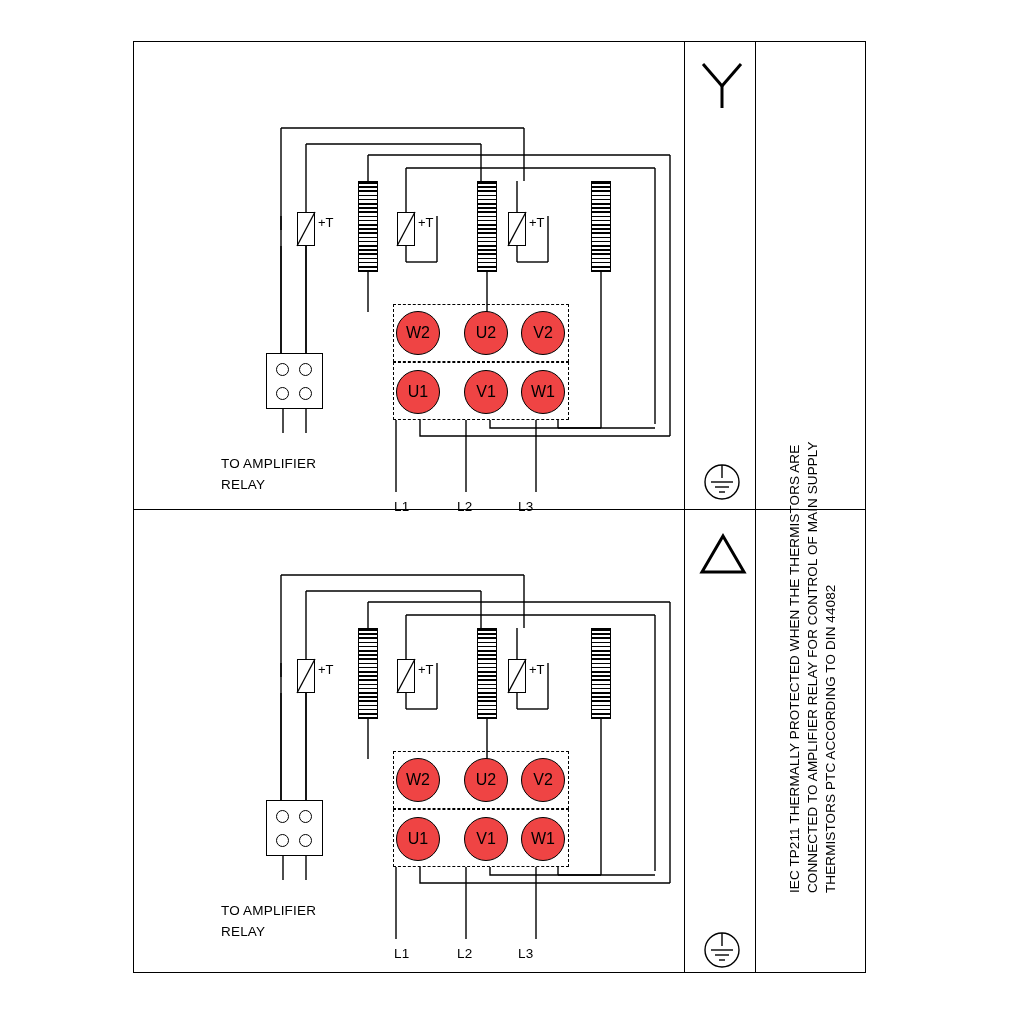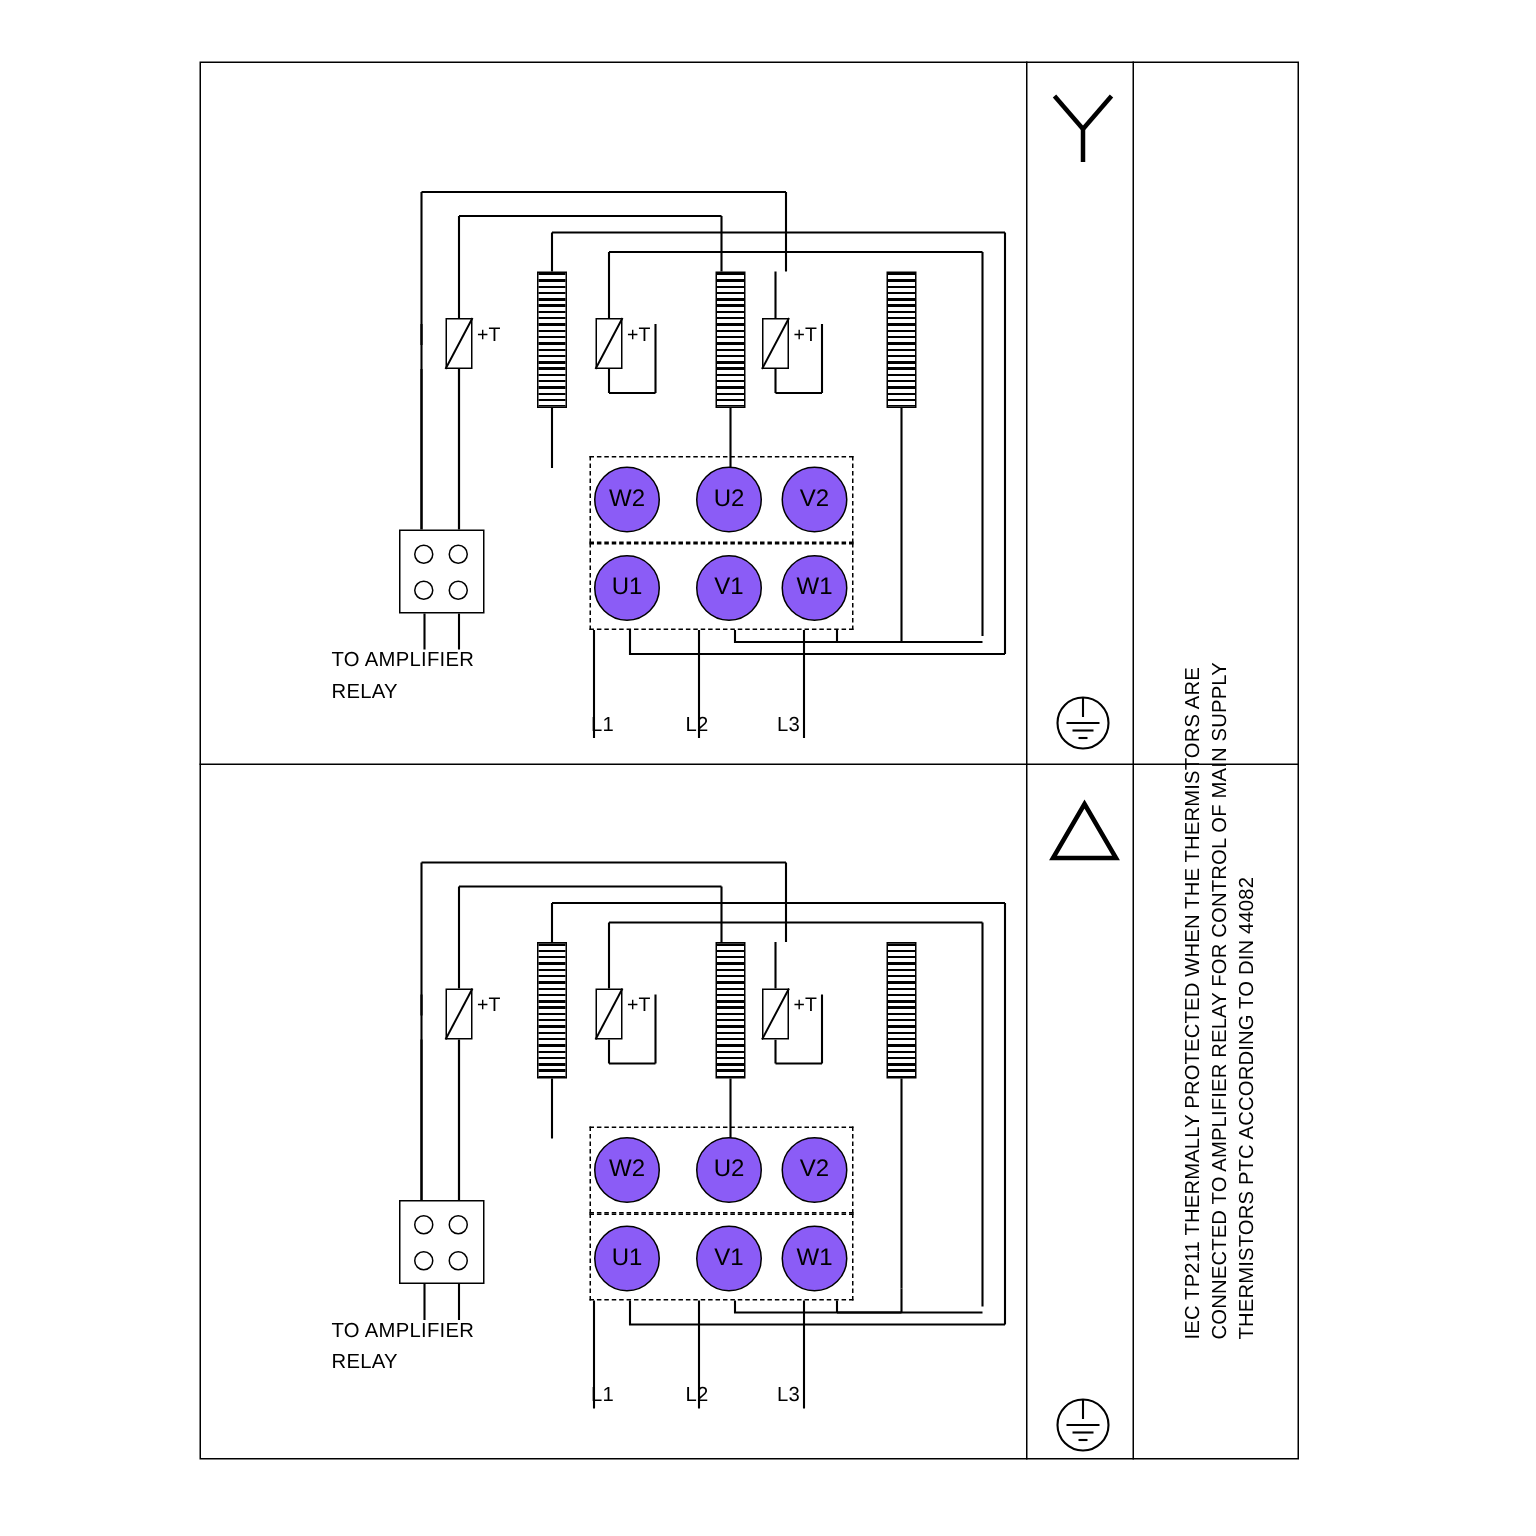--- a/index.html
+++ b/index.html
@@ -2,23 +2,23 @@
 <html><head>
 <meta charset="utf-8">
 <style>
   html,body{margin:0;padding:0;background:#ffffff;}
   body{width:1024px;height:1024px;font-family:"Liberation Sans",sans-serif;color:#000;}
   #sheet{position:relative;width:1024px;height:1024px;}
   .frame{position:absolute;border:1.6px solid #000;box-sizing:border-box;}
   .ln{position:absolute;background:#000;}
   .h{height:1.4px;}
   .v{width:1.4px;}
-  .txt{position:absolute;white-space:pre;font-size:13.5px;letter-spacing:.2px;}
+  .txt{position:absolute;white-space:pre;font-size:13.5px;letter-spacing:.2px;margin-top:24px;}
   .term{position:absolute;border:1.5px solid #000;border-radius:50%;box-sizing:border-box;
-        display:flex;align-items:center;justify-content:center;font-size:16px;background:#8b5cf6;}
+        display:flex;align-items:center;justify-content:center;font-size:16px;background:#ef4444;}
   .dashbox{position:absolute;border:1.3px dashed #000;box-sizing:border-box;}
   .coil{position:absolute;box-sizing:border-box;border:1.4px solid #000;background:
         repeating-linear-gradient(to bottom,#000 0px,#000 1.6px,#fff 1.6px,#fff 4.2px);}
   .ptc{position:absolute;border:1.4px solid #000;box-sizing:border-box;background:#fff;}
   .plabel{position:absolute;font-size:13px;}
   .conn{position:absolute;border:1.6px solid #000;box-sizing:border-box;background:#fff;}
   .cdot{position:absolute;border:1.3px solid #000;border-radius:50%;box-sizing:border-box;background:#fff;}
   .vtext{position:absolute;font-size:13.5px;white-space:nowrap;transform-origin:0 0;
          transform:rotate(-90deg);letter-spacing:.1px;}
   svg{position:absolute;overflow:visible;}

